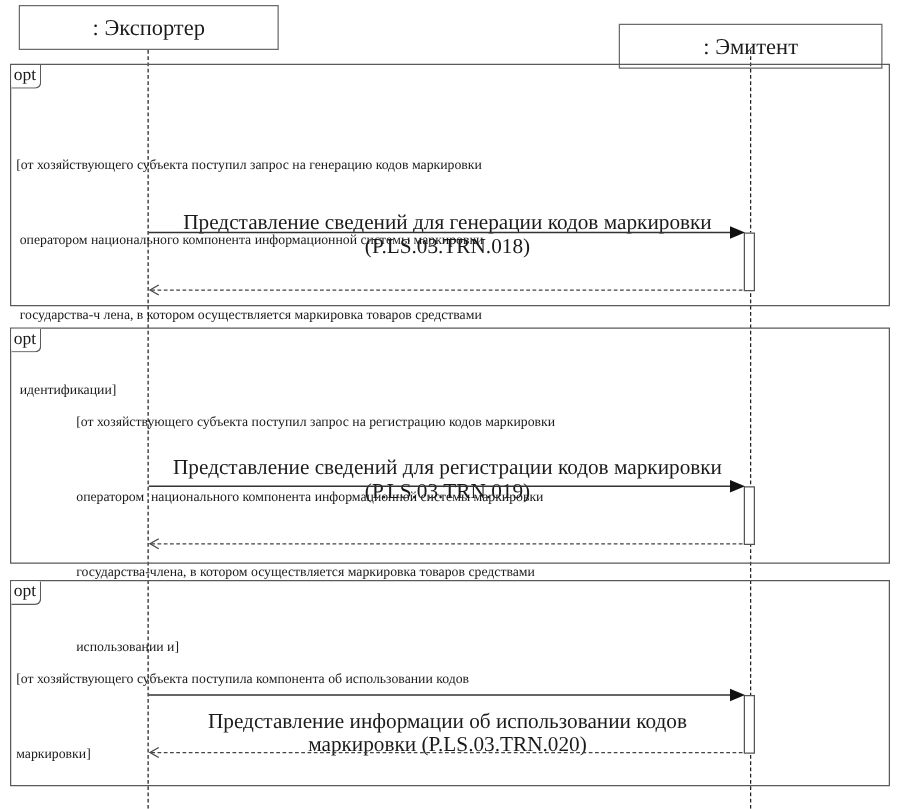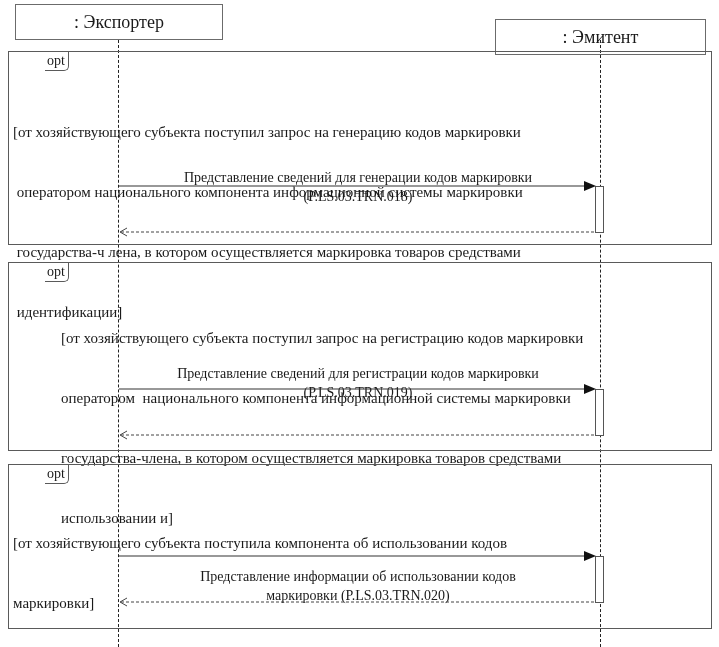--- a/index.html
+++ b/index.html
@@ -5,23 +5,23 @@
   html, body { margin: 0; padding: 0; background: #ffffff; }
   body { width: 719px; height: 647px; position: relative; overflow: hidden;
          font-family: "Liberation Serif", serif; color: #1a1a1a; }
   .abs { position: absolute; }
   .lifeline-box { border: 1px solid #6b6b6b; background: #fff; height: 36px; box-sizing: border-box;
                   display: flex; align-items: center; justify-content: center; font-size: 18px; }
   .lifeline { width: 0; border-left: 1.5px dashed #222; }
   .frame { border: 1px solid #5a5a5a; box-sizing: border-box; background: transparent; }
   .frame-tag { position: absolute; left: 0; top: 0; font-size: 14px; padding: 0 3px 1px 2px;
                border-right: 1px solid #5a5a5a; border-bottom: 1px solid #5a5a5a;
-               border-bottom-right-radius: 5px; background: #fff; line-height: 17px; margin-left: 36px; }
-  .guard { font-size: 15px; line-height: 20px; white-space: pre; }
-  .msg-label { font-size: 14px; line-height: 19px; text-align: center; white-space: nowrap; }
+               border-bottom-right-radius: 5px; background: #fff; line-height: 17px; }
+  .guard { font-size: 11px; line-height: 20px; white-space: pre; }
+  .msg-label { font-size: 17px; line-height: 19px; text-align: center; white-space: nowrap; }
   .activation { border: 1px solid #555; background: #fff; width: 9px; box-sizing: border-box; }
 </style>
 </head>
 <body>
 
 <div class="abs lifeline-box" style="left:15px; top:4px; width:208px;">
   <span>: Экспортер</span>
 </div>
 <div class="abs lifeline-box" style="left:495px; top:19px; width:211px;">
   <span>: Эмитент</span>

